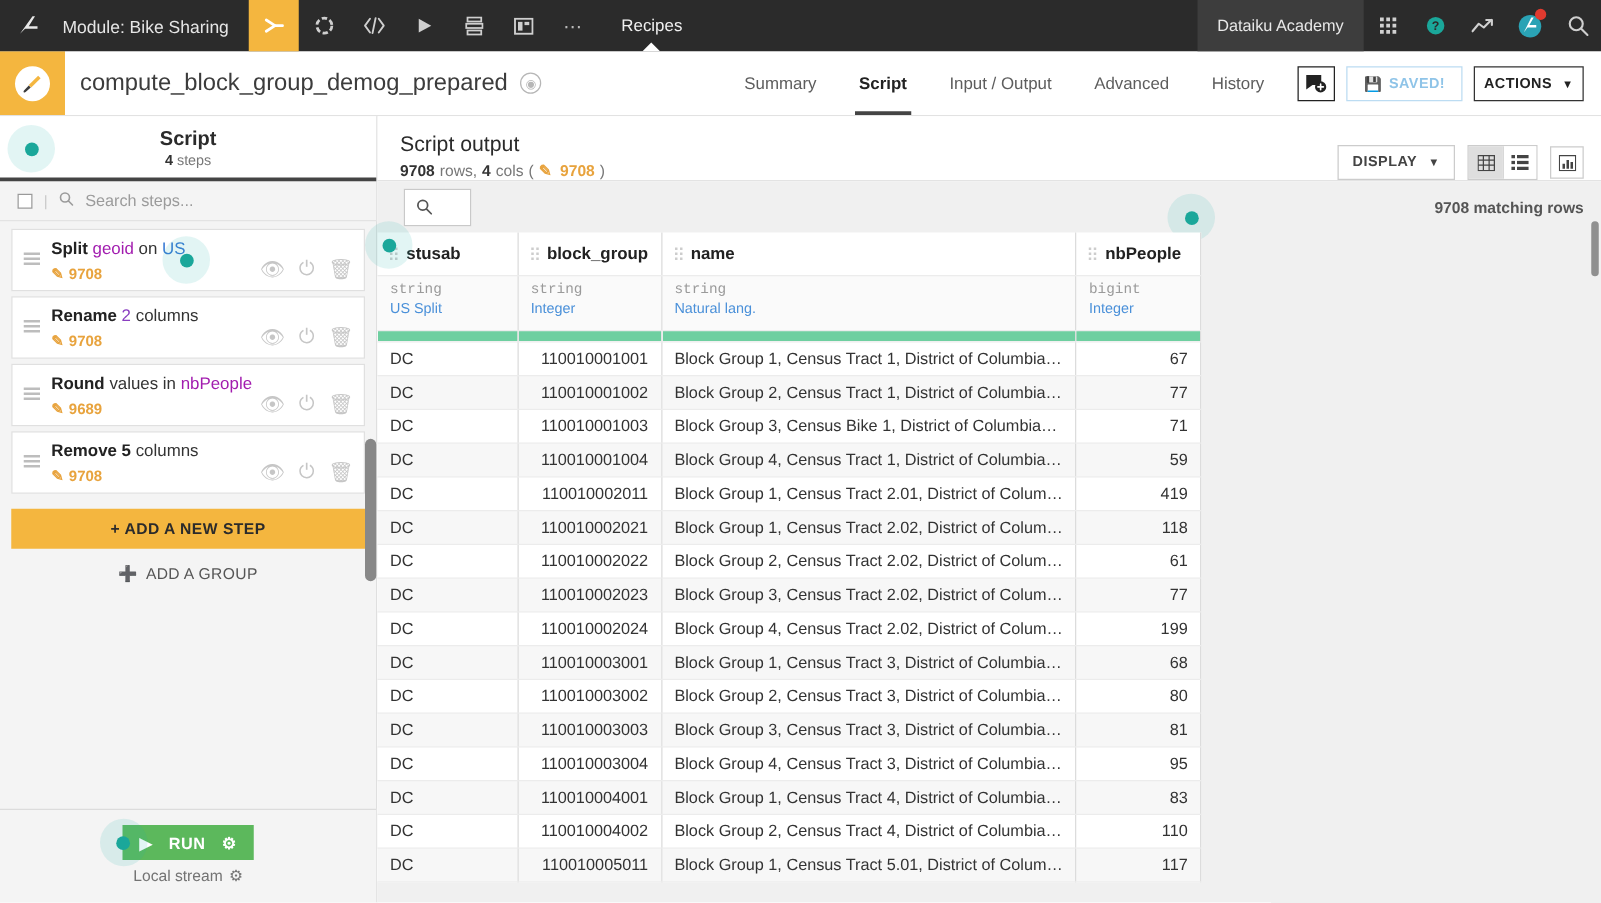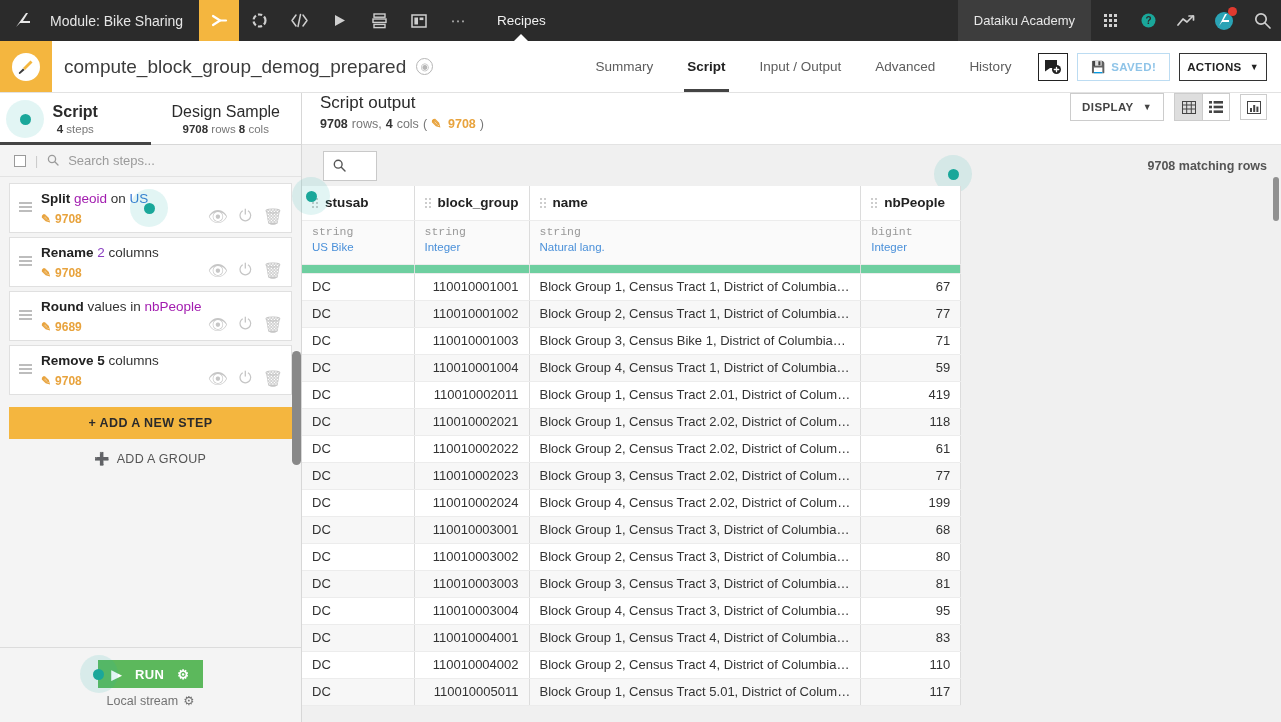--- a/index.html
+++ b/index.html
@@ -179,21 +179,21 @@
   }
   .lscroll {
     position: absolute; right: 0px; top: 258px; width: 9px; height: 114px;
     background: #888; border-radius: 5px;
   }
 
   
   .right { flex: 1; display: flex; flex-direction: column; background: #fff;
            position: relative; }
   .out-head {
-    height: 52px; display: flex; align-items: flex-start; padding: 0 14px 0 18px;
+    height: 52px; display: flex; align-items: flex-end; padding: 0 14px 0 18px;
     border-bottom: 1px solid #e3e3e3;
   }
   .out-title { font-size: 17px; color: #2b2b2b; }
   .out-sub { font-size: 12.5px; color: #777; margin-top: 3px;
              display: flex; align-items: center; gap: 4px; }
   .out-sub b { color: #333; }
   .out-sub .ed { color: #e8a33d; font-weight: bold; display: flex;
                  align-items: center; gap: 3px; }
   .out-spacer { flex: 1; }
   .disp-group { display: flex; align-items: center; gap: 10px; }
@@ -411,24 +411,20 @@
 </div>
 
 <div class="body">
 
   <div class="left">
     <div class="ltabs">
       <div class="ltab active">
         <span class="pulse" style="left:6px;top:7px;"></span>
         <span class="t1">Script</span>
         <span class="t2"><b>4</b><span> steps</span></span>
-      </div>
-      <div class="ltab">
-        <span class="t1">Design Sample</span>
-        <span class="t2"><b>9708</b> rows <b>8</b> cols</span>
       </div>
     </div>
 
     <div class="lsearch">
       <span class="chk"></span>
       <span class="vbar">|</span>
       <span>
         <svg width="12" height="12" viewBox="0 0 12 12">
             <circle cx="5" cy="5" r="3.6" stroke="#9b9b9b" stroke-width="1.3" fill="none"></circle>
             <path d="M7.8 7.8 L11 11" stroke="#9b9b9b" stroke-width="1.3" stroke-linecap="round"></path>
@@ -678,21 +674,21 @@
                       <i></i>
                       <i></i>
                     </span>
                     <span class="nm">nbPeople</span>
                   </span>
               </th>
             </tr>
             <tr>
               <td class="meta">
                 <div class="typ">string</div>
-                <div class="mean">US Bike</div>
+                <div class="mean">US Split</div>
               </td>
               <td class="meta">
                 <div class="typ">string</div>
                 <div class="mean">Integer</div>
               </td>
               <td class="meta">
                 <div class="typ">string</div>
                 <div class="mean">Natural lang.</div>
               </td>
               <td class="meta">

